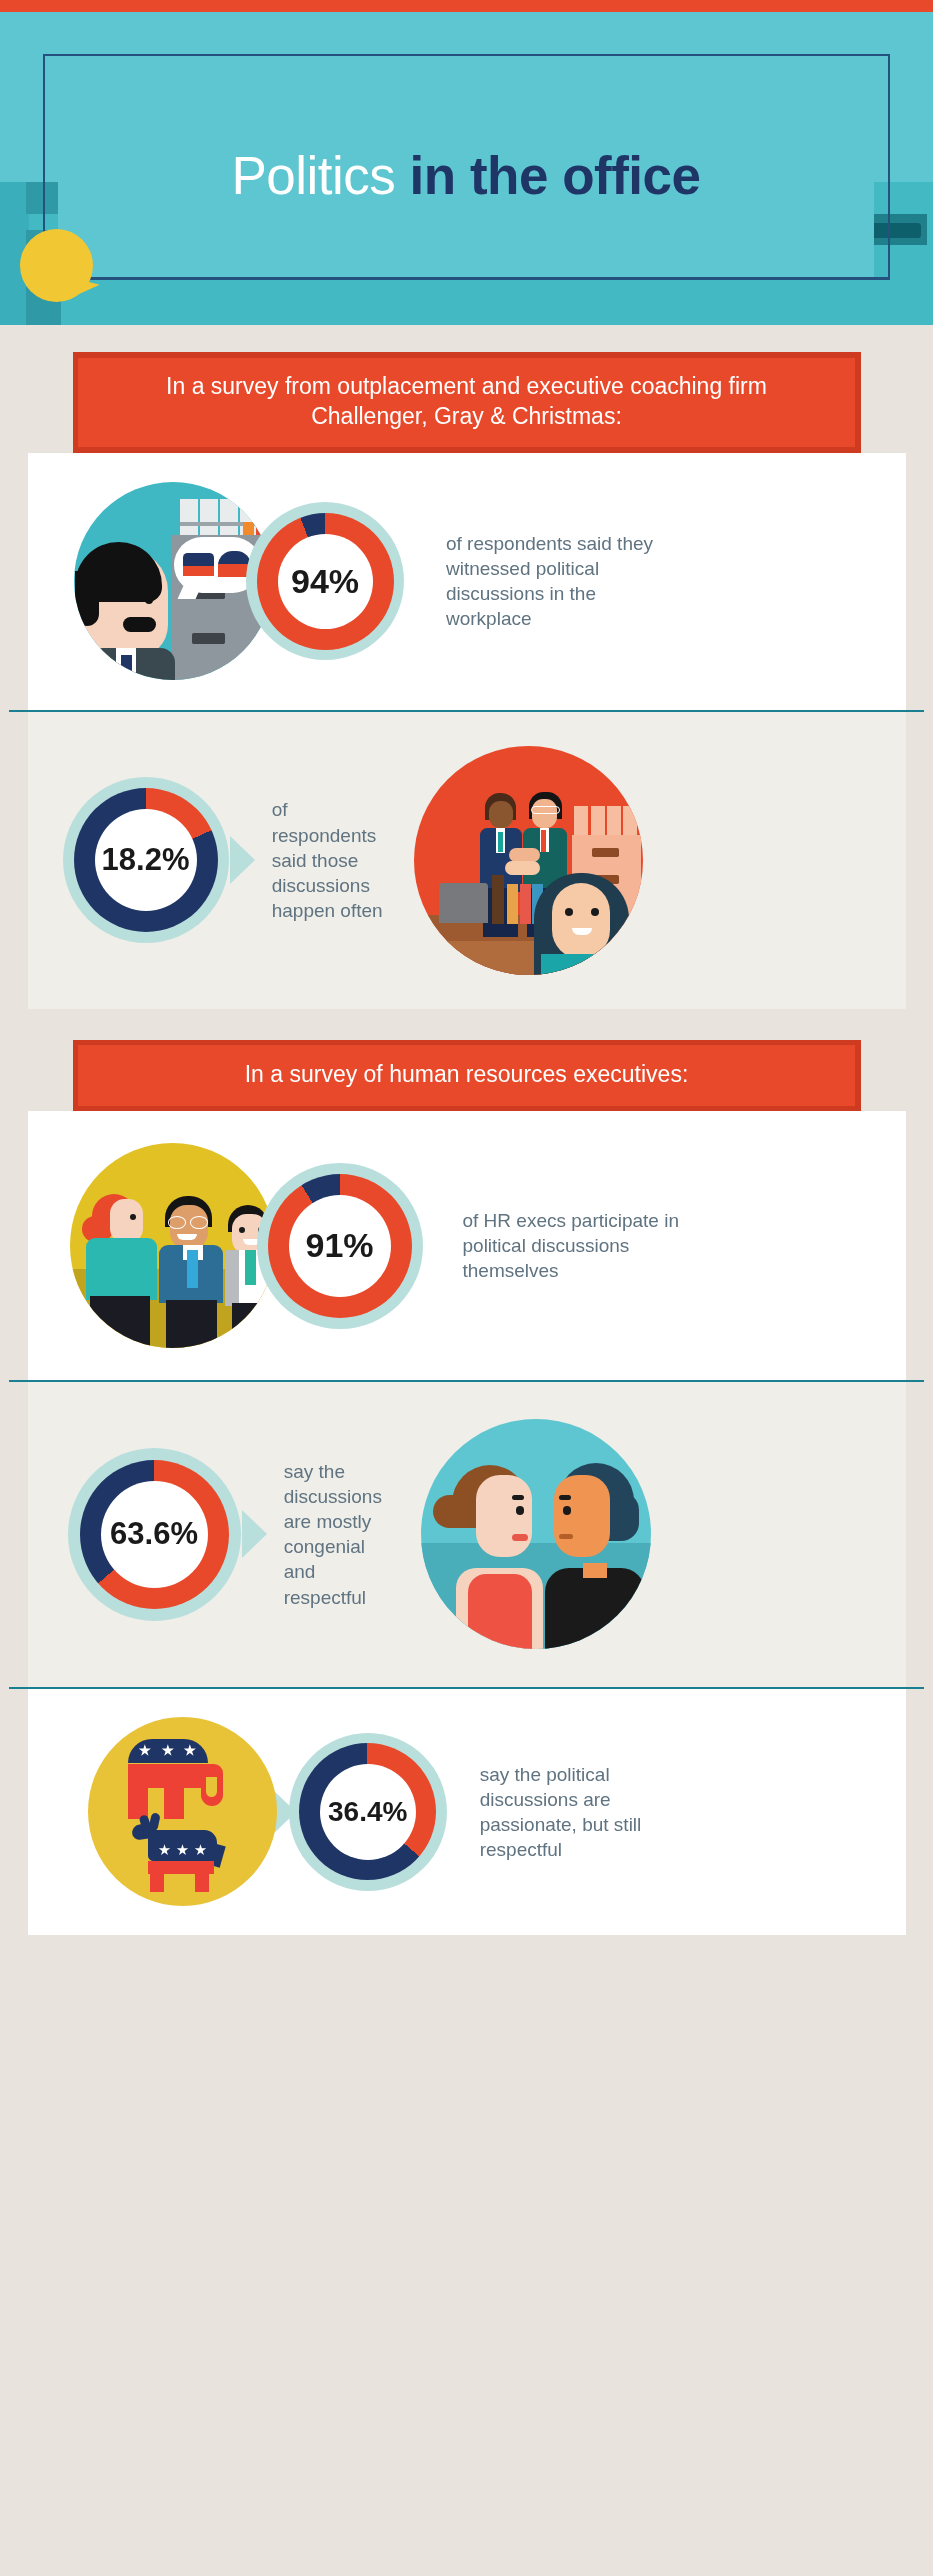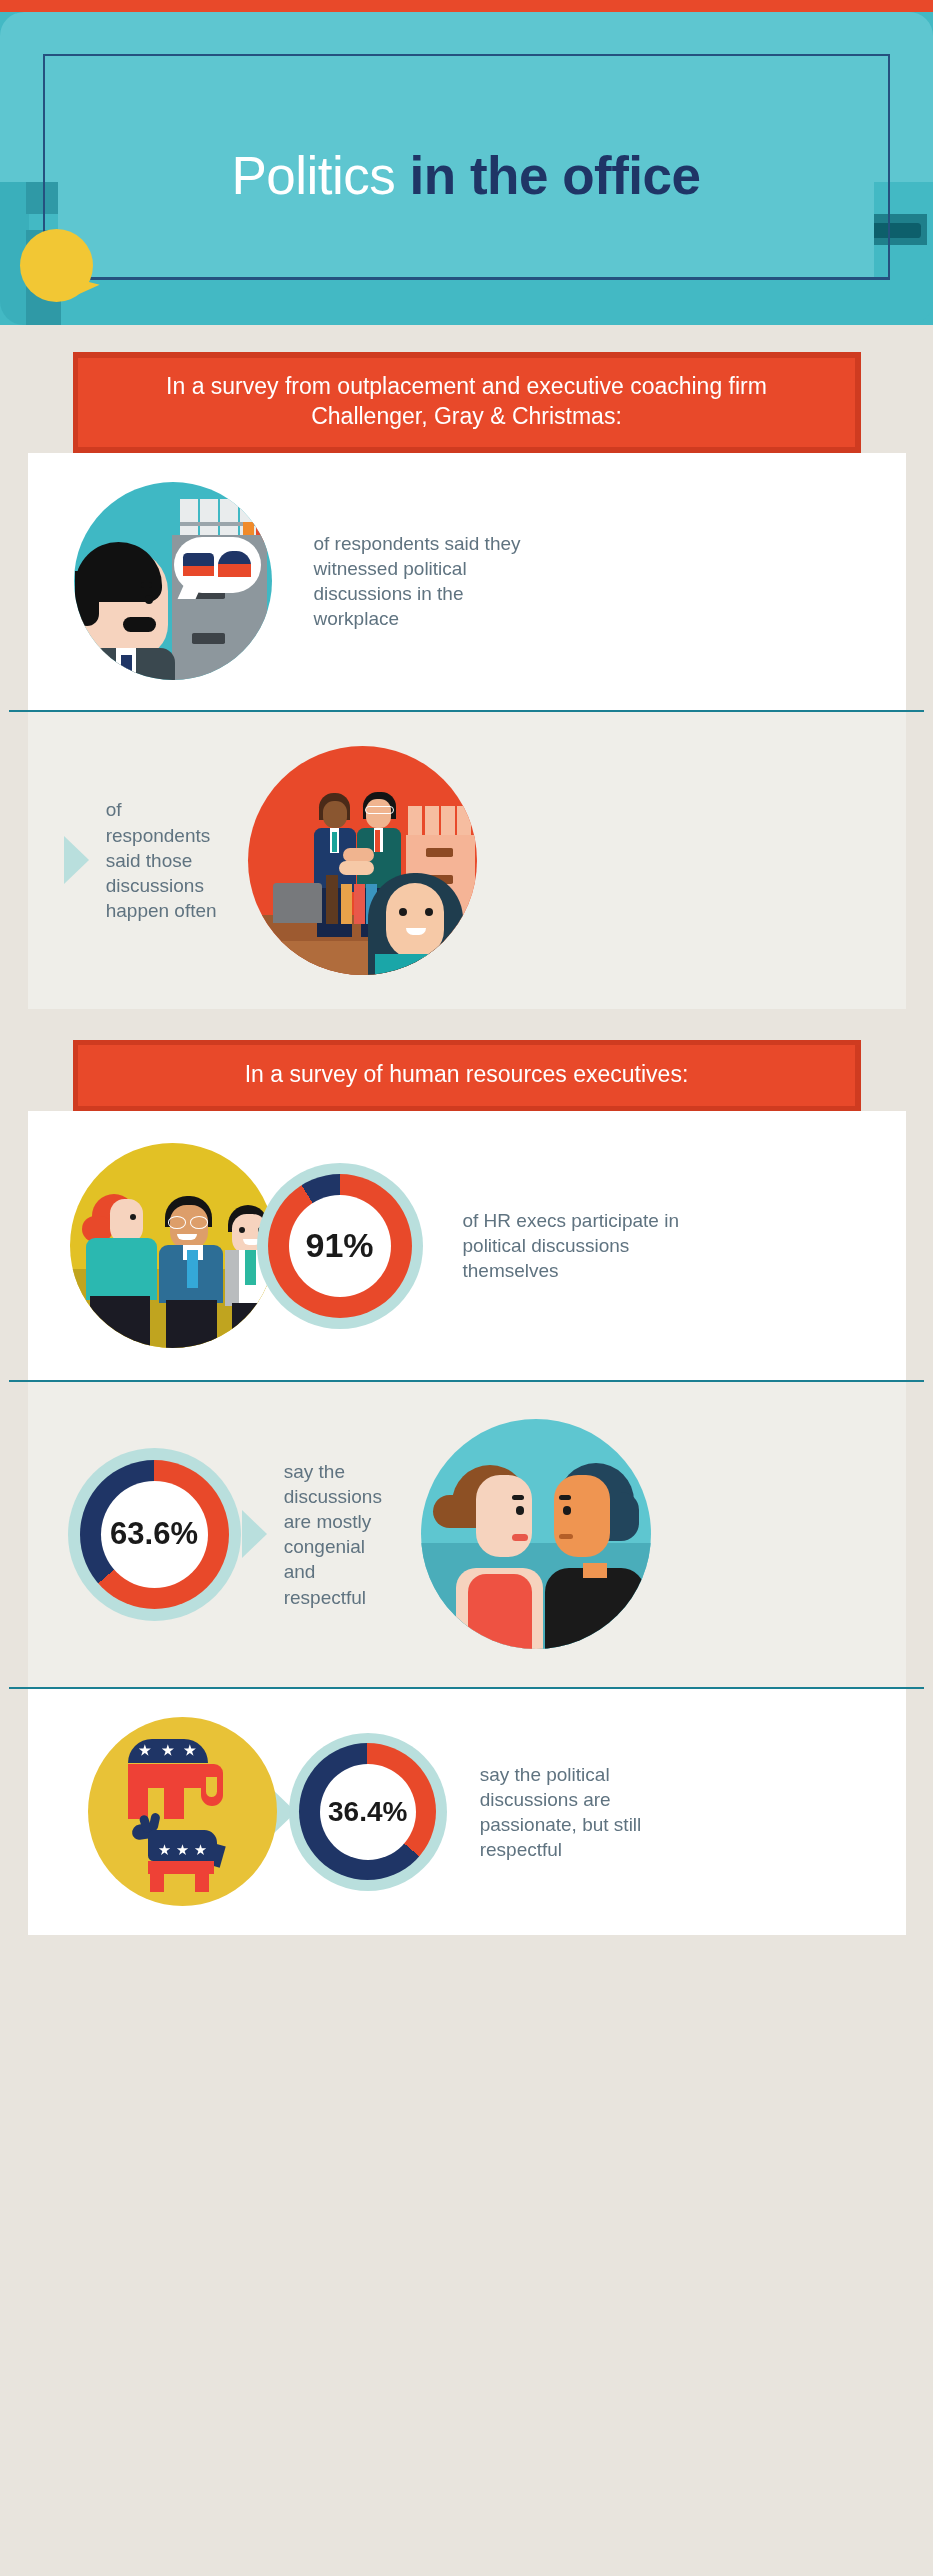--- a/index.html
+++ b/index.html
@@ -23,21 +23,21 @@
     height: 325px;
     background: #43b9c4;
     overflow: hidden;
   }
   .top-red-bar {
     position: absolute; left: 0; top: 0;
     width: 933px; height: 12px;
     background: #e8492a;
     z-index: 30;
   }
-  .hdr-bg { position: absolute; left: 0; top: 12px; width: 933px; height: 313px; overflow: hidden; border-radius: 24px; }
+  .hdr-bg { position: absolute; left: 0; top: 12px; width: 933px; height: 313px; overflow: hidden; }
   .hdr-title-band {
     position: absolute; left: 0; top: 0;
     width: 933px; height: 170px;
     background: #5ec6d0;
     z-index: 10;
   }
   .hdr-frame {
     position: absolute;
     left: 43px; top: 42px;
     width: 847px; height: 226px;
@@ -294,30 +294,44 @@
         <div class="sh" style="left:1.8px;top:60px;width:87px;height:60px;background:#111111;border-radius:44px 44px 14.6px 14.6px;"></div>
         <div class="sh" style="left:1.8px;top:89px;width:24px;height:55px;background:#111111;border-radius:0 0 12.7px 12.7px;"></div>
         <div class="sh" style="left:67px;top:100px;width:11px;height:5.5px;background:#111111;border-radius:3.6px;"></div>
         <div class="sh" style="left:71px;top:113px;width:8.2px;height:8.2px;background:#111111;border-radius:50%;"></div>
         <div class="sh" style="left:49px;top:135px;width:33px;height:14.6px;background:#111111;border-radius:9px;"></div>
         <div class="sh" style="left:14.6px;top:166px;width:87px;height:35px;background:#3a484f;border-radius:14.6px 14.6px 0 0;"></div>
         <div class="sh" style="left:42px;top:166px;width:20px;height:29px;background:#ffffff;"></div>
         <div class="sh" style="left:47px;top:173px;width:11px;height:24px;background:#1f3566;"></div>
       </div>
 
+      <div class="donut-outer" style="width:158px;height:158px;margin-left:-25.5px;">
+        <div class="donut-ring" style="width:137px;height:137px;background:conic-gradient(#e8492a 0deg 338.4deg, #1f3566 338.4deg 360deg);">
+          <div class="donut-hole" style="width:95px;height:95px;background:#ffffff;">
+            <span class="donut-val" style="font-size:34px;">94%</span>
+          </div>
+        </div>
+      </div>
 
       <div class="caption" style="width:232px;margin-left:42px;">of respondents said they witnessed political discussions in the workplace</div>
     </div>
   </div>
 
   <div class="divider"></div>
 
   <div class="card gray" style="height:297px;">
     <div class="row" style="padding-left:35px;">
 
+      <div class="donut-outer" style="width:166px;height:166px;">
+        <div class="donut-ring" style="width:144px;height:144px;background:conic-gradient(#e8492a 0deg 65.5deg, #1f3566 65.5deg 360deg);">
+          <div class="donut-hole" style="width:102px;height:102px;background:#ffffff;">
+            <span class="donut-val" style="font-size:31px;">18.2%</span>
+          </div>
+        </div>
+      </div>
       <div class="pointer" style="margin-left:1.8px;"></div>
 
       <div class="caption" style="width:118px;margin-left:16.4px;">of respondents said those discussions happen often</div>
 
       <div class="illus" style="width:229px;height:229px;background:#e8492a;margin-left:24px;">
         <div class="sh" style="left:0;top:169px;width:229px;height:60px;background:#9d5a30;"></div>
         <div class="sh" style="left:0;top:195px;width:229px;height:35px;background:#b06c3c;"></div>
         <div class="sh" style="left:160px;top:60px;width:14.6px;height:31px;background:#f6bda0;"></div>
         <div class="sh" style="left:177px;top:60px;width:14.6px;height:31px;background:#f6bda0;"></div>
         <div class="sh" style="left:193px;top:60px;width:14.6px;height:31px;background:#f6bda0;"></div>

